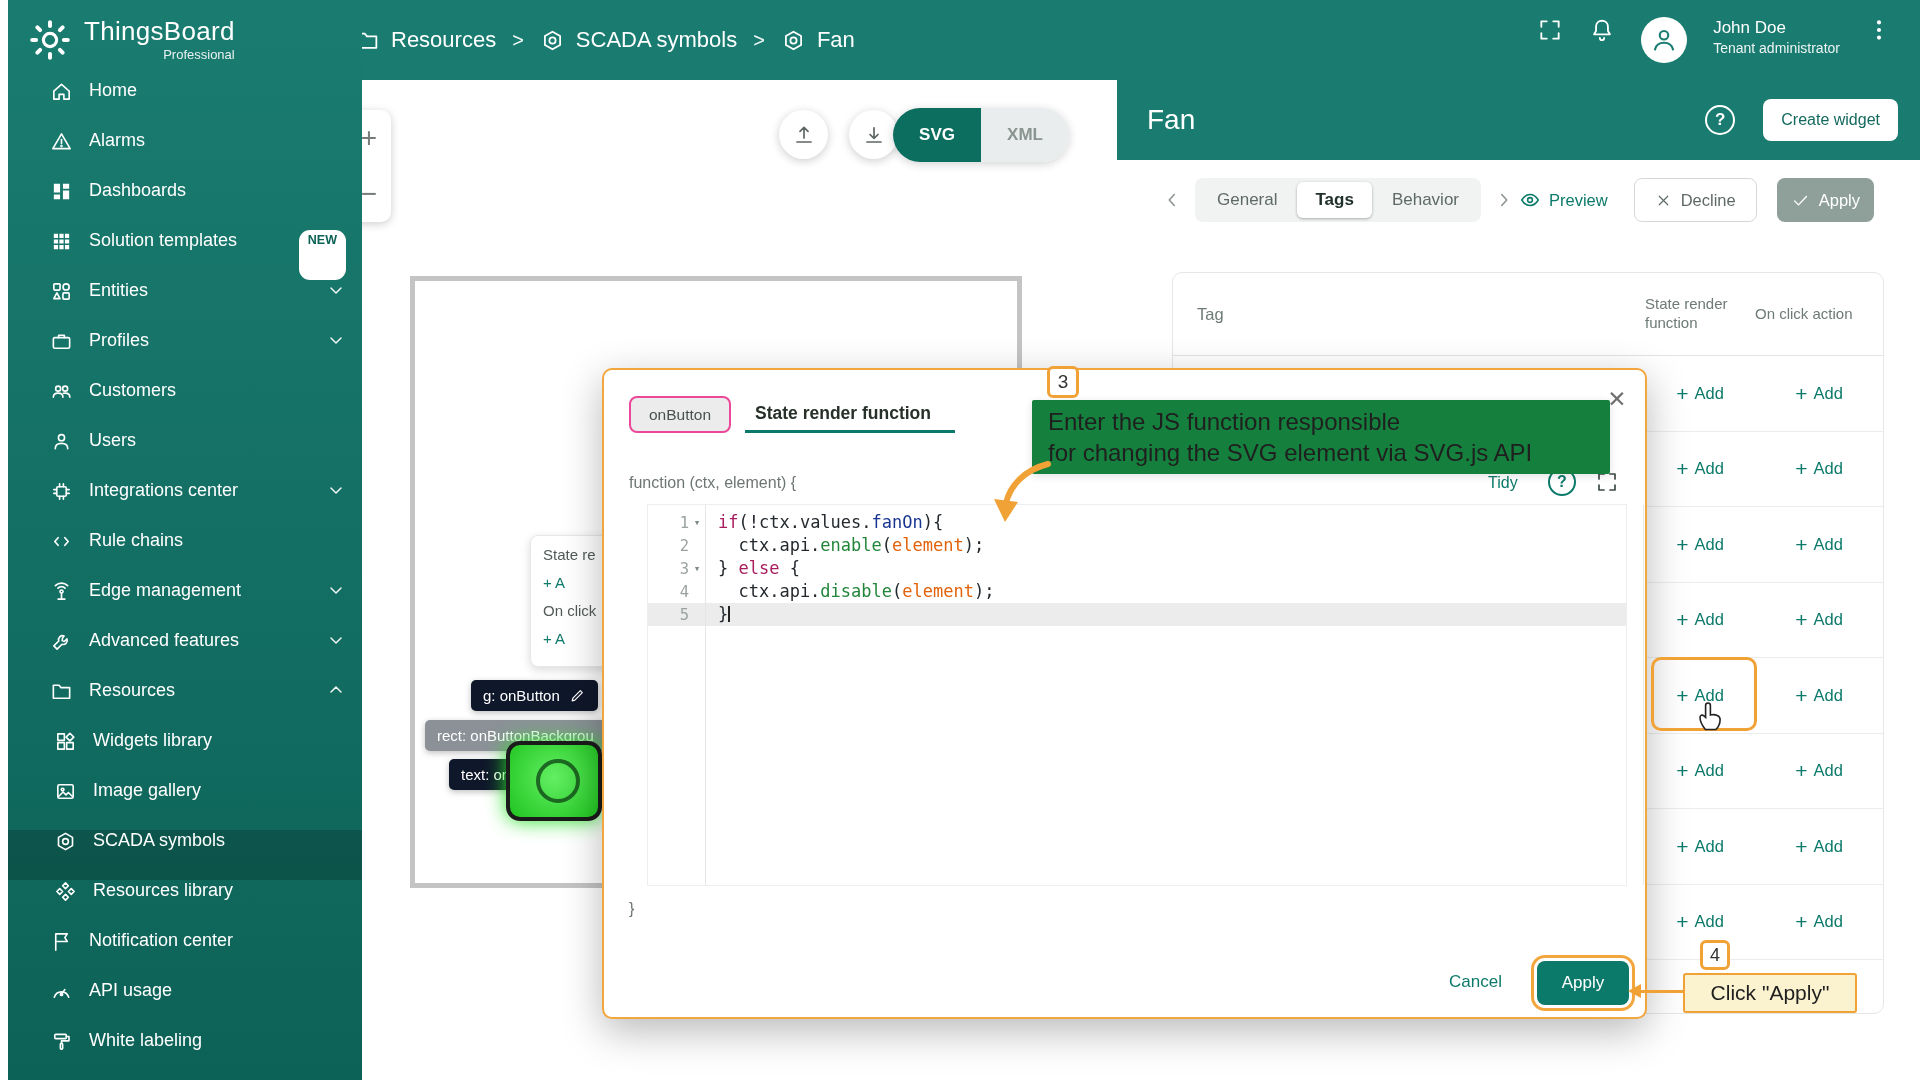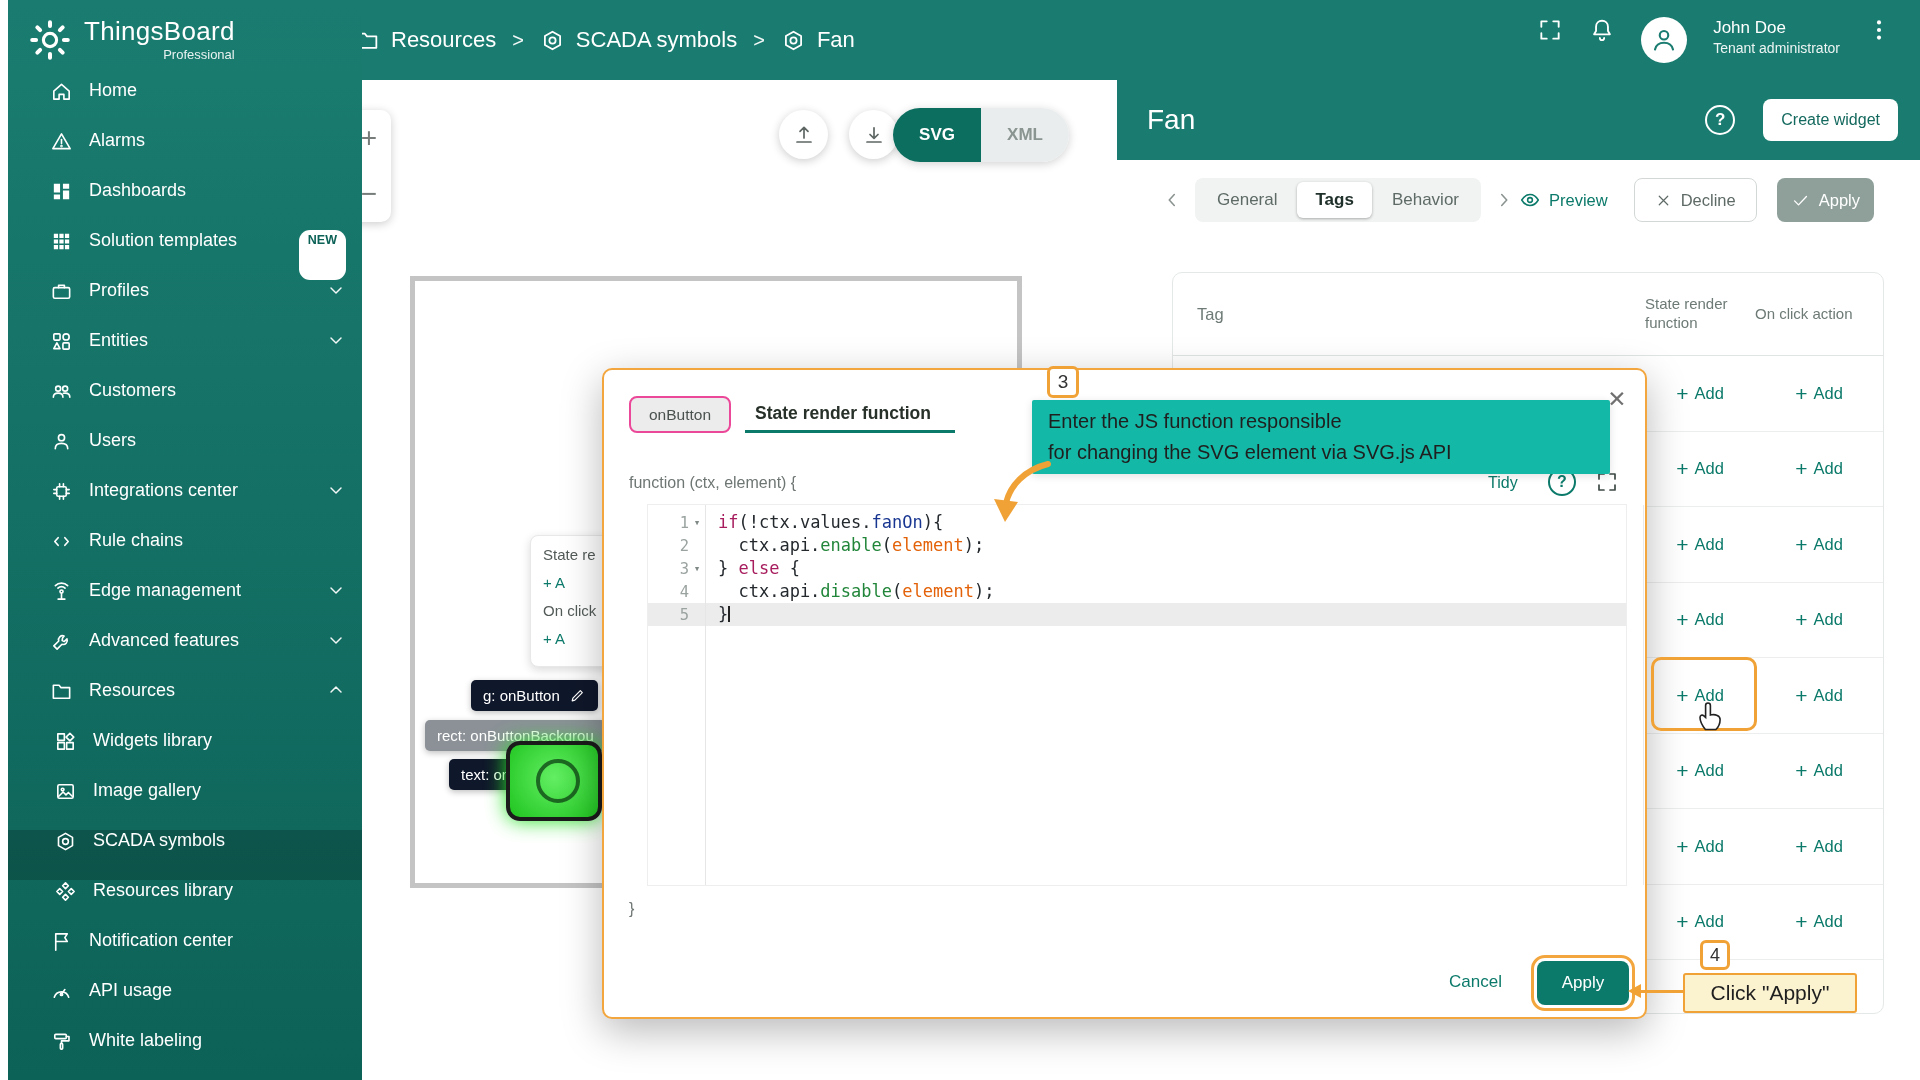--- a/index.html
+++ b/index.html
@@ -106,21 +106,21 @@
   .margin-line{position:absolute;left:937px;top:0;bottom:0;width:1px;background:#e9e9e9}
   .tk-k{color:#a71d5d}.tk-p{color:#24292e}.tk-f{color:#22863a}.tk-a{color:#e36209}.tk-v{color:#183691}
   .caret{display:inline-block;width:2px;height:16px;background:#222;vertical-align:-2px}
   .modal-cancel{position:absolute;left:845px;top:602px;font-size:17px;font-weight:500;color:#0c7a6a;cursor:pointer;background:none;border:none;font-family:inherit}
   .modal-apply{position:absolute;left:933px;top:591px;width:92px;height:44px;background:#0c7a6a;color:#fff;font-size:17px;font-weight:500;border:none;border-radius:8px;cursor:pointer;font-family:inherit;outline:3px solid #f3a63d;outline-offset:3px}
 
   
   .tut{position:absolute;z-index:40}
   .step-badge{width:32px;height:32px;background:#fff;border:3px solid #f0a236;border-radius:6px;display:flex;align-items:center;justify-content:center;font-size:19px;font-weight:500;color:#333;z-index:41}
   .badge3{left:1047px;top:366px}
-  .callout3{left:1032px;top:400px;width:578px;padding:6px 16px;background:#14b8a6;font-size:20px;line-height:31px;color:#1f1f1f;border-radius:2px;box-shadow:0 2px 8px rgba(0,0,0,.12)}
+  .callout3{left:1032px;top:400px;width:578px;padding:6px 16px;background:#15803d;font-size:24px;line-height:31px;color:#1f1f1f;border-radius:2px;box-shadow:0 2px 8px rgba(0,0,0,.12)}
   .tut-close{left:1602px;top:384px;width:30px;height:30px;display:flex;align-items:center;justify-content:center;color:#707070;font-size:23px;cursor:pointer}
   .arrow3{left:988px;top:458px;width:70px;height:70px}
   .add-ring{left:1651px;top:657px;width:106px;height:74px;border:3px solid #f0a236;border-radius:10px}
   .cursor-hand{left:1694px;top:700px;width:30px;height:34px}
   .badge4{left:1700px;top:940px;width:30px;height:30px;font-size:18px}
   .label4{left:1683px;top:973px;width:174px;height:40px;background:#fbf2d0;border:2px solid #f0a236;border-radius:3px;display:flex;align-items:center;justify-content:center;font-size:21px;color:#1f1f1f}
   .connector4{left:1640px;top:990px;width:43px;height:3px;background:#f0a236}
   .connector4-arrow{left:1628px;top:984px;width:0;height:0;border-right:13px solid #f0a236;border-top:7.5px solid transparent;border-bottom:7.5px solid transparent}
 </style>
 </head>
@@ -171,41 +171,41 @@
           <svg viewBox="0 0 24 24">
             <path fill="currentColor" stroke="none" d="M4 4h4.4v4.4H4zM9.8 4h4.4v4.4H9.8zM15.6 4H20v4.4h-4.4zM4 9.8h4.4v4.4H4zM9.8 9.8h4.4v4.4H9.8zM15.6 9.8H20v4.4h-4.4zM4 15.6h4.4V20H4zM9.8 15.6h4.4V20H9.8zM15.6 15.6H20V20h-4.4z"></path>
           </svg>
         </span>
         <span class="si-label">Solution templates</span>
         <span class="si-badge">NEW</span>
       </div>
       <div class="side-item">
         <span class="icon">
           <svg viewBox="0 0 24 24">
-            <rect x="3.5" y="8" width="17" height="11" rx="1.5"></rect>
-            <path d="M9 8V5.5h6V8"></path>
-          </svg>
-        </span>
-        <span class="si-label">Profiles</span>
-        <span class="icon chev">
-          <svg viewBox="0 0 24 24">
-            <path d="M6 9.5l6 6 6-6"></path>
-          </svg>
-        </span>
-      </div>
-      <div class="side-item">
-        <span class="icon">
-          <svg viewBox="0 0 24 24">
             <rect x="4" y="4" width="6.5" height="6.5" rx="1"></rect>
             <circle cx="16.8" cy="7.2" r="3.2"></circle>
             <path d="M7.2 13.5l3.2 6H4z"></path>
             <rect x="13.5" y="13.5" width="6.5" height="6.5" rx="1"></rect>
           </svg>
         </span>
         <span class="si-label">Entities</span>
+        <span class="icon chev">
+          <svg viewBox="0 0 24 24">
+            <path d="M6 9.5l6 6 6-6"></path>
+          </svg>
+        </span>
+      </div>
+      <div class="side-item">
+        <span class="icon">
+          <svg viewBox="0 0 24 24">
+            <rect x="3.5" y="8" width="17" height="11" rx="1.5"></rect>
+            <path d="M9 8V5.5h6V8"></path>
+          </svg>
+        </span>
+        <span class="si-label">Profiles</span>
         <span class="icon chev">
           <svg viewBox="0 0 24 24">
             <path d="M6 9.5l6 6 6-6"></path>
           </svg>
         </span>
       </div>
       <div class="side-item">
         <span class="icon">
           <svg viewBox="0 0 24 24">
             <circle cx="8.5" cy="9" r="2.6"></circle>

